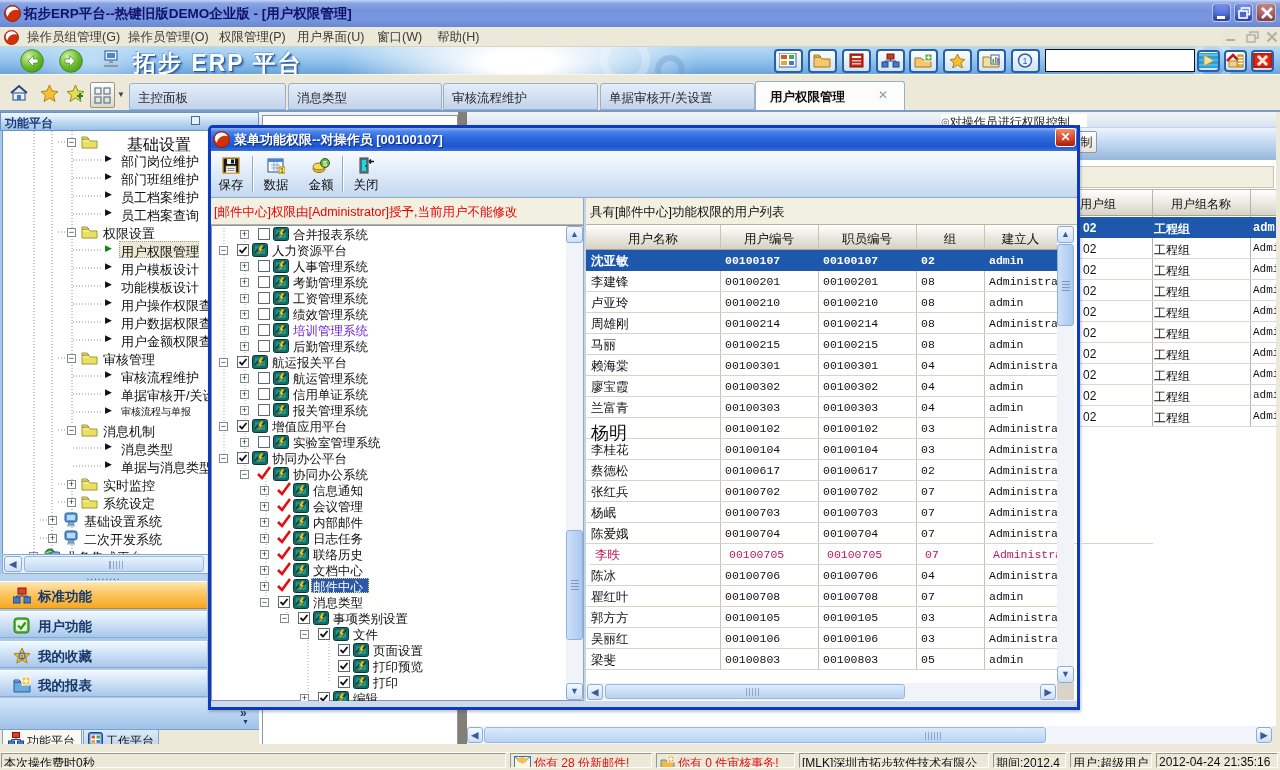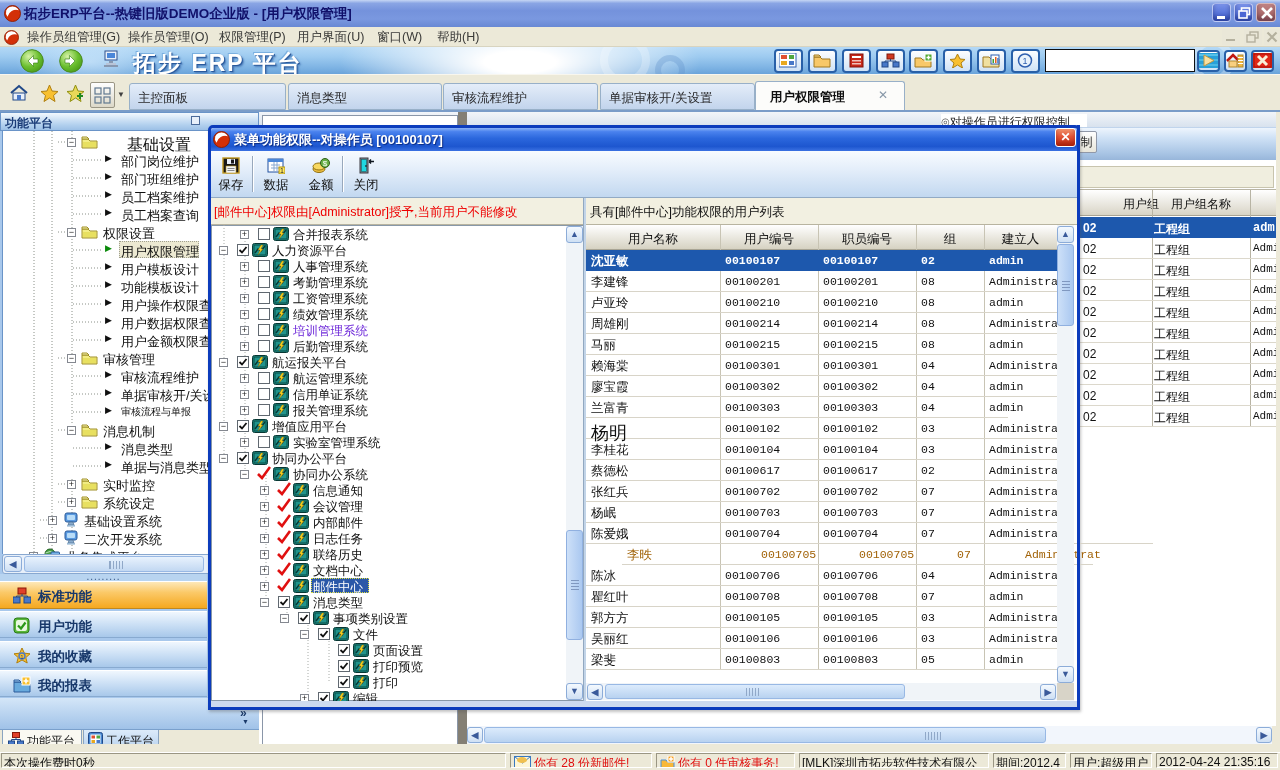--- a/index.html
+++ b/index.html
@@ -220,21 +220,21 @@
     <div class="a" style="left:122px;top:6px;color:#8898a8;font-size:12px;">✕</div>
   </div>
 <div class="a" style="left:0;top:110px;width:1280px;height:2px;background:#7a9cc8;"></div>
 <div class="a" style="left:259px;top:112px;width:1021px;height:639px;background:#fff;"></div>
 <div class="a" style="left:259px;top:112px;width:1017px;height:15px;background:linear-gradient(#f2f5f9,#d8e2ee);"></div>
 <div class="a" style="left:941px;top:114px;width:146px;height:14px;background:#fff;font-size:12px;color:#202020;"><span style="font-size:10px;color:#505050;position:relative;top:-1px;">◎</span>对操作员进行权限控制</div>
 <div class="a" style="left:259px;top:127px;width:1017px;height:33px;background:linear-gradient(#eef5fd 0%,#d0e2f6 30%,#a8c4e4 80%,#98b6da 100%);border-top:1px solid #c0d4ec;"></div>
 <div class="a" style="left:1040px;top:131px;width:57px;height:22px;background:linear-gradient(#fefefe,#e8e6da);border:1px solid #9098a8;border-radius:2px;text-align:center;line-height:20px;color:#202020;">权限复制</div>
 <div class="a" style="left:263px;top:166px;width:1011px;height:22px;background:#f0eedf;border:1px solid #c8c4ae;"></div>
 <div class="a" style="left:467px;top:189px;width:809px;height:27px;background:linear-gradient(#ffffff,#d8d4c6);border-top:1px solid #b8b4a4;border-bottom:1px solid #a8a494;"></div>
-<div class="a" style="left:1105px;top:196px;width:72px;height:14px;text-align:center;color:#101010;">用户组</div>
+<div class="a" style="left:1080px;top:196px;width:72px;height:14px;text-align:left;color:#101010;">用户组</div>
 <div class="a" style="left:1152px;top:196px;width:98px;height:14px;text-align:center;color:#101010;">用户组名称</div>
 <div class="a" style="left:1152px;top:189px;width:1px;height:238px;background:#b8b4a4;"></div>
 <div class="a" style="left:1250px;top:189px;width:1px;height:238px;background:#b8b4a4;"></div>
 <div class="a" style="left:467px;top:217px;width:809px;height:21px;background:#1d58ad;color:#fff;font-weight:bold;">
     <div class="a" style="left:616px;top:4px;">02</div>
     <div class="a" style="left:687px;top:4px;">工程组</div>
     <div class="a mono" style="left:786px;top:4px;">adm</div>
   </div>
 <div class="a" style="left:467px;top:238px;width:809px;height:21px;border-bottom:1px solid #dcd8cc;color:#101010;">
     <div class="a" style="left:616px;top:4px;">02</div>
@@ -1036,21 +1036,21 @@
     <div class="a mono" style="left:335px;top:4px;font-size:11.5px;">07</div>
     <div class="a mono" style="left:403px;top:4px;font-size:11.5px;">Administrat</div>
   </div>
 <div class="a" style="left:586px;top:523px;width:567px;height:21px;border-bottom:1px solid #d8d4c8;color:#101010;">
     <div class="a" style="left:5px;top:3px;font-size:12.5px;">陈爱娥</div>
     <div class="a mono" style="left:139px;top:4px;font-size:11.5px;">00100704</div>
     <div class="a mono" style="left:237px;top:4px;font-size:11.5px;">00100704</div>
     <div class="a mono" style="left:335px;top:4px;font-size:11.5px;">07</div>
     <div class="a mono" style="left:403px;top:4px;font-size:11.5px;">Administrat</div>
   </div>
-<div class="a" style="left:622px;top:544px;width:471px;height:21px;border-bottom:1px solid #d8d4c8;color:#a16207;">
+<div class="a" style="left:590px;top:544px;width:471px;height:21px;border-bottom:1px solid #d8d4c8;color:#be185d;">
     <div class="a" style="left:5px;top:3px;font-size:12.5px;">李昳</div>
     <div class="a mono" style="left:139px;top:4px;font-size:11.5px;">00100705</div>
     <div class="a mono" style="left:237px;top:4px;font-size:11.5px;">00100705</div>
     <div class="a mono" style="left:335px;top:4px;font-size:11.5px;">07</div>
     <div class="a mono" style="left:403px;top:4px;font-size:11.5px;">Administrat</div>
   </div>
 <div class="a" style="left:586px;top:565px;width:471px;height:21px;border-bottom:1px solid #d8d4c8;color:#101010;">
     <div class="a" style="left:5px;top:3px;font-size:12.5px;">陈冰</div>
     <div class="a mono" style="left:139px;top:4px;font-size:11.5px;">00100706</div>
     <div class="a mono" style="left:237px;top:4px;font-size:11.5px;">00100706</div>

